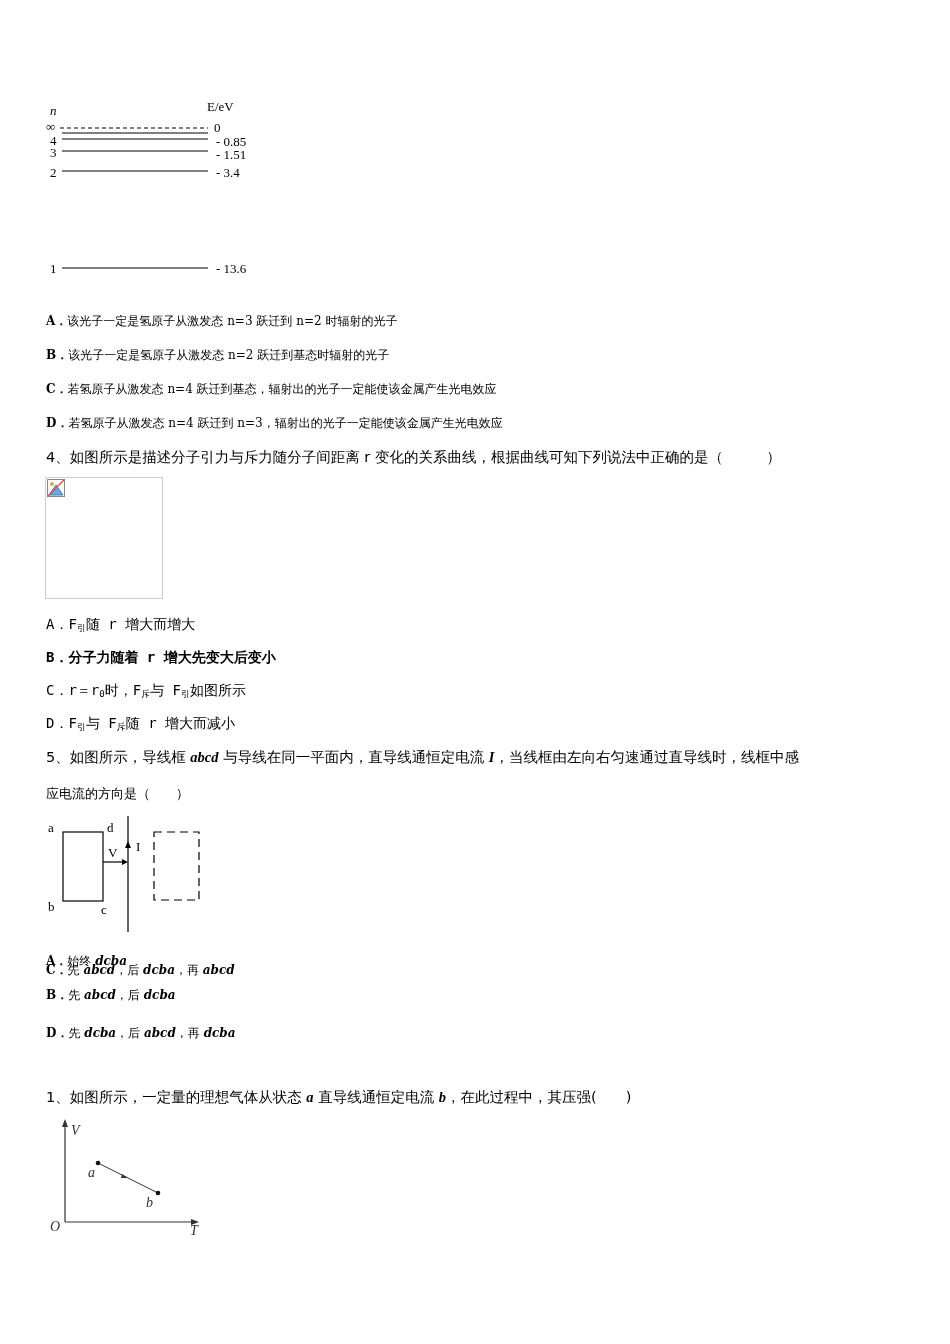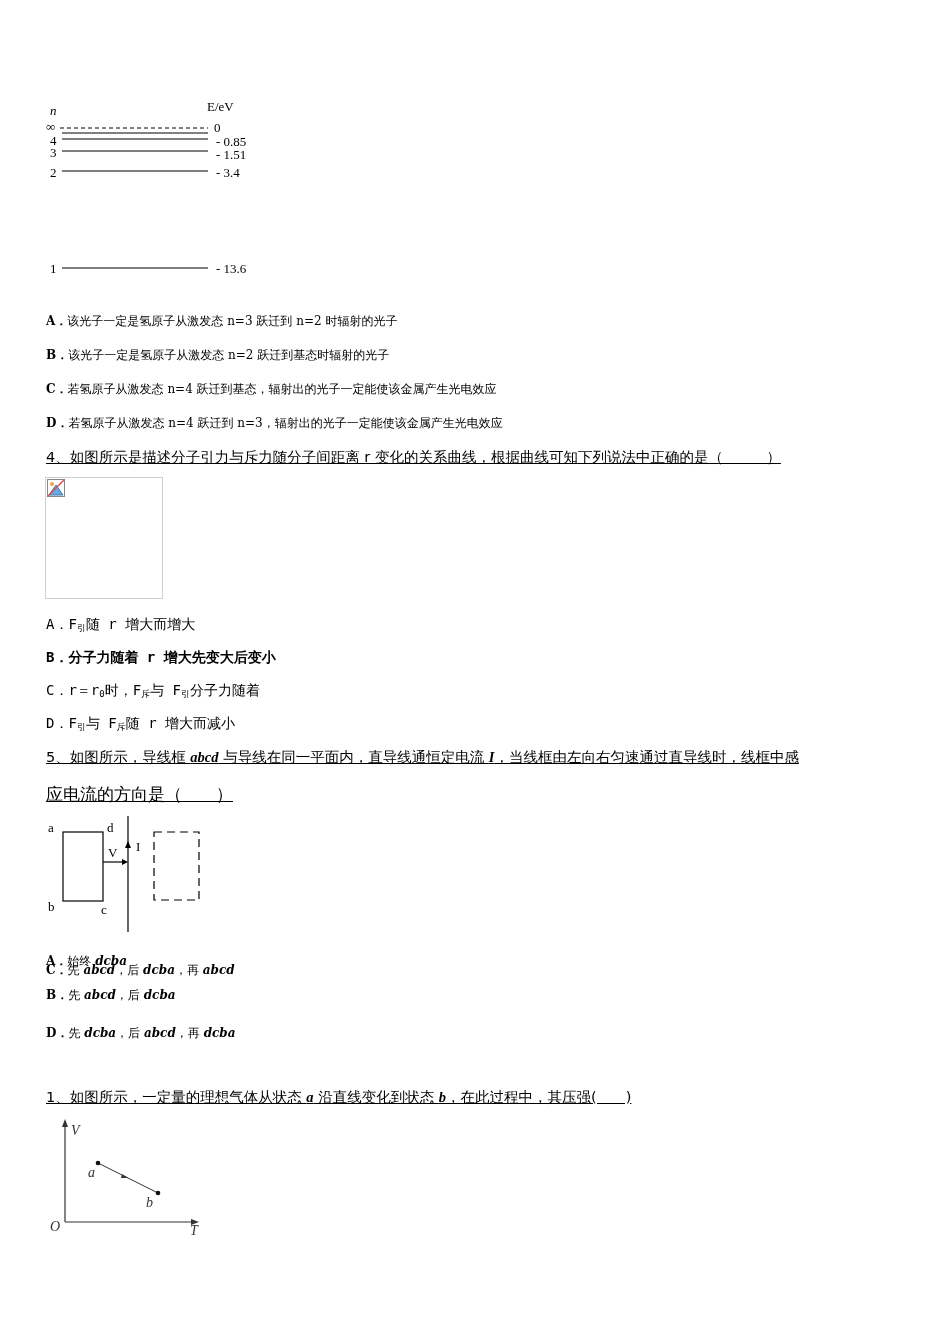--- a/index.html
+++ b/index.html
@@ -1,21 +1,21 @@
 <!DOCTYPE html>
 <html><head>
   <meta charset="utf-8">
   <style>
     html, body { margin: 0; padding: 0; background: #ffffff; }
     body { width: 950px; height: 1344px; position: relative; overflow: hidden;
            font-family: "DejaVu Serif", "Liberation Serif", serif; color: #000; }
     .abs { position: absolute; }
     .line { position: absolute; left: 46px; white-space: nowrap; font-size: 12px; line-height: 20px; }
     .bold { font-weight: bold; }
-    .sans { font-family: "DejaVu Sans", "Liberation Sans", sans-serif; text-decoration: underline; }
+    .sans { font-family: "DejaVu Sans", "Liberation Sans", sans-serif; }
     .mono { font-family: "DejaVu Sans Mono", "Liberation Mono", monospace; font-size: 14px; }
     .it { font-style: italic; font-weight: bold; margin-top: 8px; }
     .sub { font-size: 9px; vertical-align: -2px; }
     .broken-img { position: absolute; left: 45px; top: 477px; width: 118px; height: 122px;
                   border: 1px solid #cfcfcf; box-sizing: border-box; }
     .broken-icon { position: absolute; left: 1px; top: 1px; width: 18px; height: 18px; }
   </style>
 </head>
 <body>
 
@@ -68,30 +68,30 @@
   </svg>
 </div>
 
 <div class="line mono" style="top:614px;">
   <span>A．</span><span>F</span><span class="sub">引</span><span>随 r 增大而增大</span>
 </div>
 <div class="line mono" style="top:647px;font-weight:bold;">
   <span>B．</span><span>分子力随着 r 增大先变大后变小</span>
 </div>
 <div class="line mono" style="top:680px;">
-  <span>C．</span><span>r＝r</span><span class="sub">0</span><span>时，F</span><span class="sub">斥</span><span>与 F</span><span class="sub">引</span><span>分子力随着</span>
+  <span>C．</span><span>r＝r</span><span class="sub">0</span><span>时，F</span><span class="sub">斥</span><span>与 F</span><span class="sub">引</span><span>如图所示</span>
 </div>
 <div class="line mono" style="top:713px;">
   <span>D．</span><span>F</span><span class="sub">引</span><span>与 F</span><span class="sub">斥</span><span>随 r 增大而减小</span>
 </div>
 
 <div class="line sans" style="top:747px;font-size:14.5px;">
   <span>5、如图所示，导线框 </span><span class="it" style="font-family:'Liberation Serif',serif;">abcd</span><span> 与导线在同一平面内，直导线通恒定电流 </span><span class="it" style="font-family:'Liberation Serif',serif;">I</span><span>，当线框由左向右匀速通过直导线时，线框中感</span>
 </div>
-<div class="line sans" style="top:784px;font-size:17px;">应电流的方向是（　　）</div>
+<div class="line sans" style="top:784px;font-size:13px;">应电流的方向是（　　）</div>
 
 <svg class="abs" style="left:40px;top:810px;" width="180" height="130" viewBox="0 0 180 130">
   <text x="8" y="22" font-size="13" font-family="Liberation Serif, serif">a</text>
   <text x="67" y="22" font-size="13" font-family="Liberation Serif, serif">d</text>
   <text x="8" y="101" font-size="13" font-family="Liberation Serif, serif">b</text>
   <text x="61" y="104" font-size="13" font-family="Liberation Serif, serif">c</text>
   <rect x="23" y="22" width="40" height="69" fill="none" stroke="#000" stroke-width="1.2"></rect>
   <line x1="63" y1="52" x2="85" y2="52" stroke="#000" stroke-width="1.2"></line>
   <polygon points="88,52 82,49 82,55" fill="#000"></polygon>
   <text x="68" y="47" font-size="13" font-family="Liberation Serif, serif">V</text>
@@ -100,21 +100,21 @@
   <text x="96" y="41" font-size="13" font-family="Liberation Serif, serif">I</text>
   <rect x="114" y="22" width="45" height="68" fill="none" stroke="#000" stroke-width="1.2" stroke-dasharray="8,5"></rect>
 </svg>
 
 <div class="line" style="top:951px;"><span class="bold">A．</span><span>始终 </span><span class="it">dcba</span></div>
 <div class="line" style="top:985px;"><span class="bold">B．</span><span>先 </span><span class="it">abcd</span><span>，后 </span><span class="it">dcba</span></div>
 <div class="line" style="top:960px;"><span class="bold">C．</span><span>先 </span><span class="it">abcd</span><span>，后 </span><span class="it">dcba</span><span>，再 </span><span class="it">abcd</span></div>
 <div class="line" style="top:1023px;"><span class="bold">D．</span><span>先 </span><span class="it">dcba</span><span>，后 </span><span class="it">abcd</span><span>，再 </span><span class="it">dcba</span></div>
 
 <div class="line sans" style="top:1087px;font-size:14.5px;">
-  <span>1、如图所示，一定量的理想气体从状态 </span><span class="it" style="font-family:'Liberation Serif',serif;">a</span><span> 沿直线变化到状态 </span><span class="it" style="font-family:'Liberation Serif',serif;">b</span><span>，在此过程中，其压强(　　)</span>
+  <span>1、如图所示，一定量的理想气体从状态 </span><span class="it" style="font-family:'Liberation Serif',serif;">a</span><span> 直导线通恒定电流 </span><span class="it" style="font-family:'Liberation Serif',serif;">b</span><span>，在此过程中，其压强(　　)</span>
 </div>
 
 <svg class="abs" style="left:40px;top:1115px;" width="180" height="125" viewBox="0 0 180 125">
   <line x1="25" y1="107" x2="25" y2="8" stroke="#333" stroke-width="1.2"></line>
   <polygon points="25,4 22,12 28,12" fill="#333"></polygon>
   <line x1="25" y1="107" x2="155" y2="107" stroke="#333" stroke-width="1.2"></line>
   <polygon points="159,107 151,104 151,110" fill="#333"></polygon>
   <text x="31" y="20" font-size="14" font-style="italic" font-family="Liberation Serif, serif" fill="#333">V</text>
   <text x="150" y="120" font-size="14" font-style="italic" font-family="Liberation Serif, serif" fill="#333">T</text>
   <text x="10" y="116" font-size="14" font-style="italic" font-family="Liberation Serif, serif" fill="#333">O</text>

